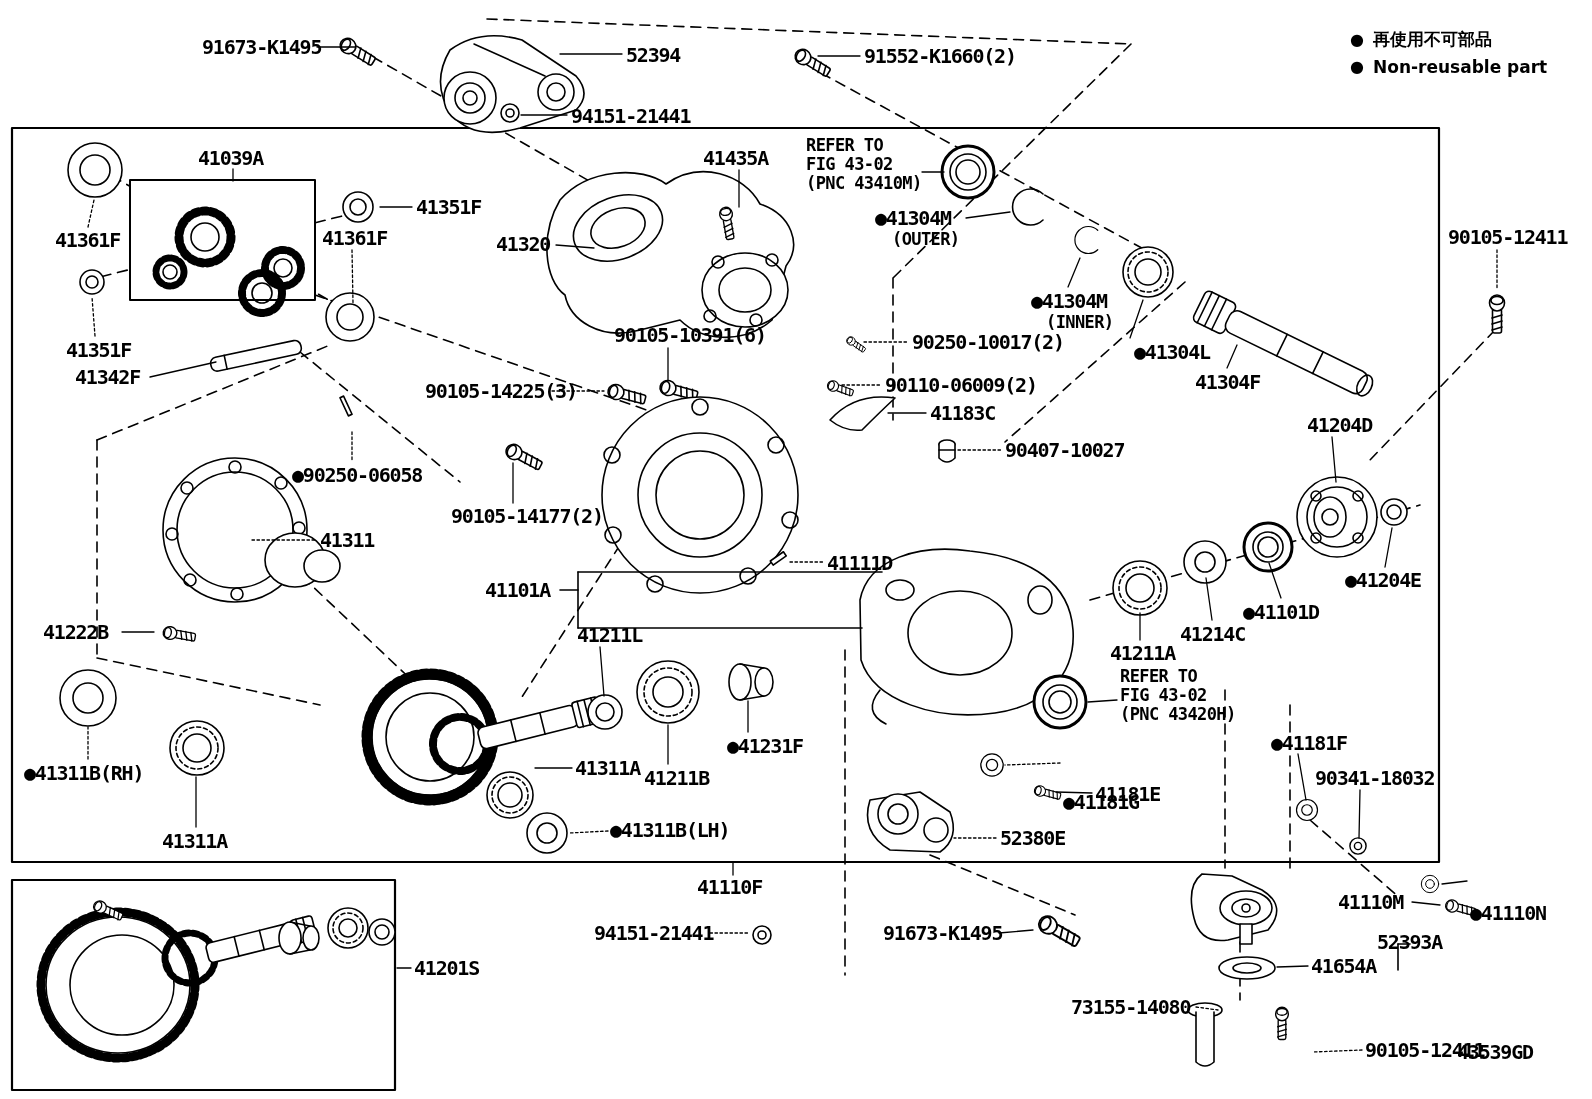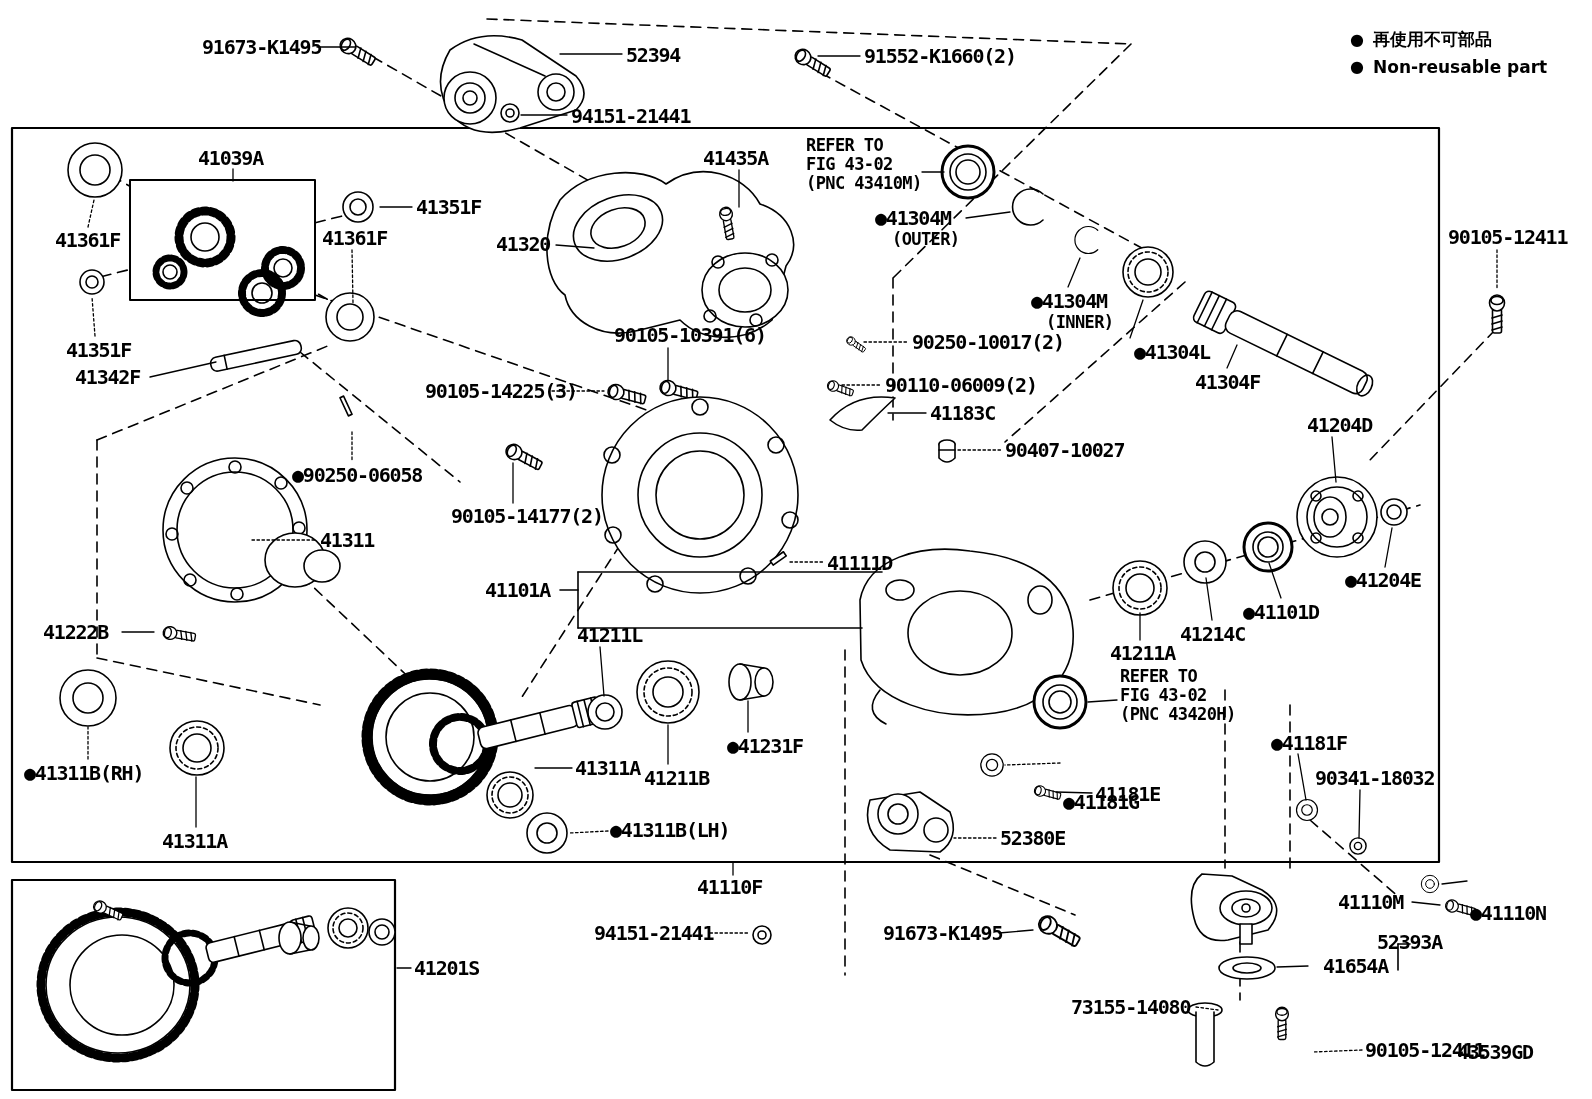--- a/index.html
+++ b/index.html
@@ -478,19 +478,19 @@
       <div class="lbl" style="left: 575px; top: 757px;">41311A</div>
       <div class="lbl" style="left: 162px; top: 830px;">41311A</div>
       <div class="lbl" style="left: 610px; top: 819px;">●41311B(LH)</div>
       <div class="lbl" style="left: 1000px; top: 827px;">52380E</div>
       <div class="lbl" style="left: 697px; top: 876px;">41110F</div>
       <div class="lbl" style="left: 594px; top: 922px;">94151-21441</div>
       <div class="lbl" style="left: 883px; top: 922px;">91673-K1495</div>
       <div class="lbl" style="left: 1470px; top: 870px; margin-top: 32px;">●41110N</div>
       <div class="lbl" style="left: 1338px; top: 891px;">41110M</div>
       <div class="lbl" style="left: 1377px; top: 931px;">52393A</div>
-      <div class="lbl" style="left: 1311px; top: 955px; margin-left: 12px;">41654A</div>
+      <div class="lbl" style="left: 1311px; top: 955px;">41654A</div>
       <div class="lbl" style="left: 1071px; top: 996px;">73155-14080</div>
       <div class="lbl" style="left: 1365px; top: 1039px;">90105-12411</div>
       <div class="lbl" style="left: 1457px; top: 1041px;">43539GD</div>
       <div class="lbl" style="left: 414px; top: 957px;">41201S</div>
     </div>
 </div>
 
 </body></html>

